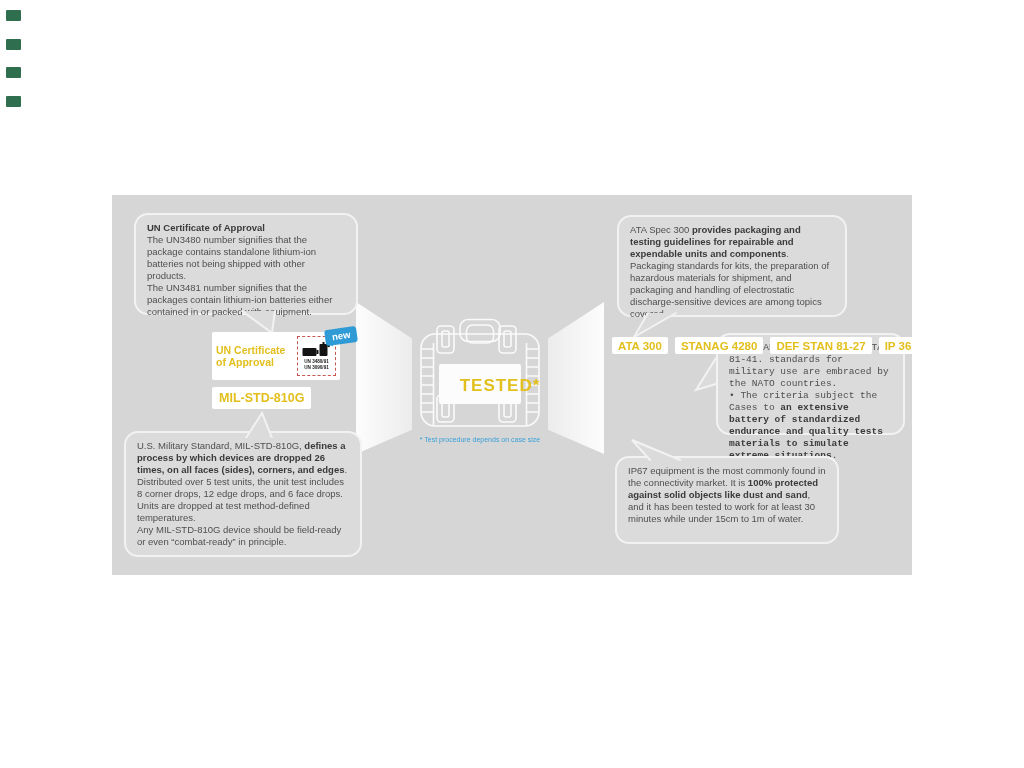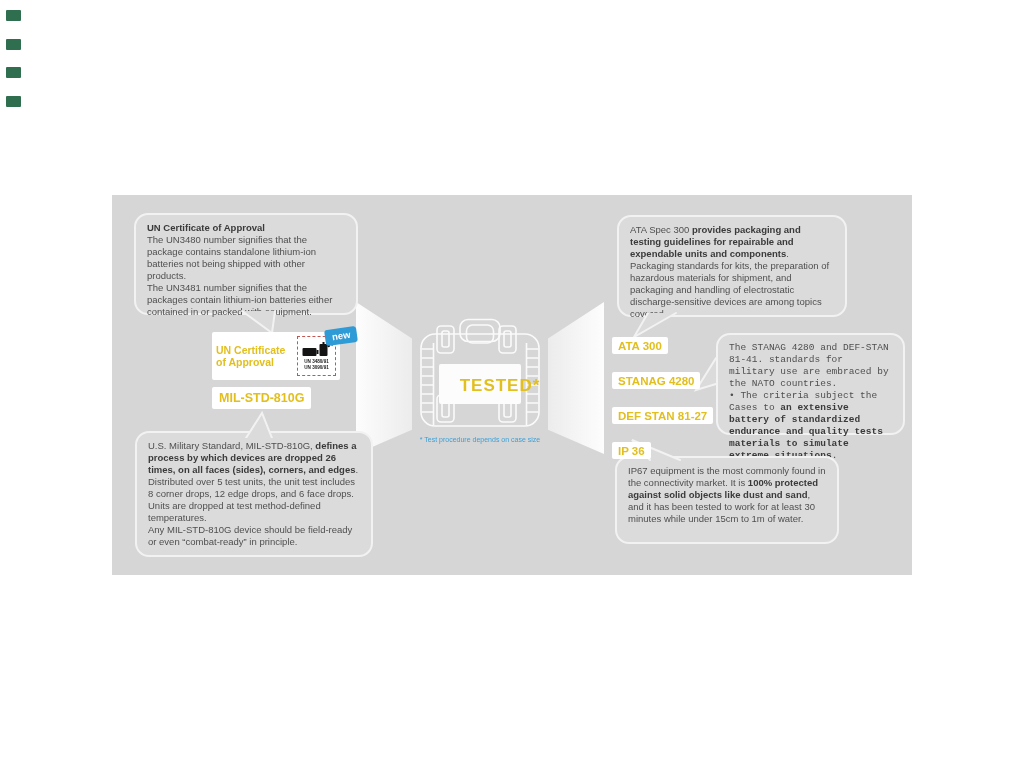--- a/index.html
+++ b/index.html
@@ -8,21 +8,21 @@
   .panel{position:absolute;left:112px;top:195px;width:800px;height:380px;background:var(--panel);}
   .thumb{position:absolute;left:6px;width:15px;height:11px;background:var(--thumb-green);border-radius:1px;}
 
   
   .bubble{position:absolute;background:var(--bubble-fill);border:2px solid var(--bubble-border);
           border-radius:14px;box-sizing:border-box;padding:7px 11px;color:var(--text);
           font-size:9.5px;line-height:12px;}
   .btxt{white-space:pre-line;}
   .b{font-weight:bold;color:var(--text-bold);}
   #b-un{left:134px;top:213px;width:224px;height:102px;}
-  #b-mil{left:135px;top:431px;width:238px;height:126px;}
+  #b-mil{left:124px;top:431px;width:238px;height:126px;}
   #b-ata{left:617px;top:215px;width:230px;height:102px;}
   #b-stanag{left:716px;top:333px;width:189px;height:102px;font-family:Liberation Mono, monospace;}
   #b-ip{left:615px;top:456px;width:224px;height:88px;}
   .tail{position:absolute;}
   .tail polygon{fill:var(--bubble-fill);}
   .tail polyline{fill:none;stroke:var(--bubble-border);stroke-width:2;stroke-linecap:round;}
 
   
   .trap{position:absolute;top:302px;width:56px;height:152px;}
   .trap-left{left:356px;background:linear-gradient(90deg,#fdfdfd,#ececec);
@@ -45,22 +45,22 @@
                box-sizing:border-box;display:flex;flex-direction:column;align-items:center;
                justify-content:center;gap:1px;}
   .un-codes{font-size:4.6px;line-height:1.3;font-weight:bold;color:#1a1a1a;text-align:center;}
   .un-codes span{display:block;}
   .badge{position:absolute;left:325px;top:328px;background:var(--badge-blue);color:#fff;
          font-weight:bold;font-size:9.5px;padding:2px 7px 3px;border-radius:3px;transform:rotate(-8deg);}
   .badge::after{content:"";position:absolute;left:2px;bottom:-5px;width:0;height:0;
                 border:4px solid transparent;border-top-color:var(--badge-blue);}
   .mil-label{position:absolute;left:212px;top:387px;background:var(--box-white);color:var(--yellow);
              font-weight:bold;font-size:12.5px;padding:4px 7px;border-radius:2px;}
-  .std-col{position:absolute;left:612px;top:337px;display:flex;flex-direction:column;
-           align-items:flex-start;gap:18px;}
+  .std-col{position:absolute;left:612px;top:337px;display:flex;flex-direction:row;
+           align-items:flex-start;gap:7px;}
   .std{background:var(--box-white);color:var(--yellow);font-weight:bold;font-size:11.5px;
        padding:2.5px 6px;border-radius:2px;}
 </style>
 </head>
 <body>
 
 <div class="stage">
 
   <div class="thumb" style="top:10px"></div>
   <div class="thumb" style="top:39px"></div>

